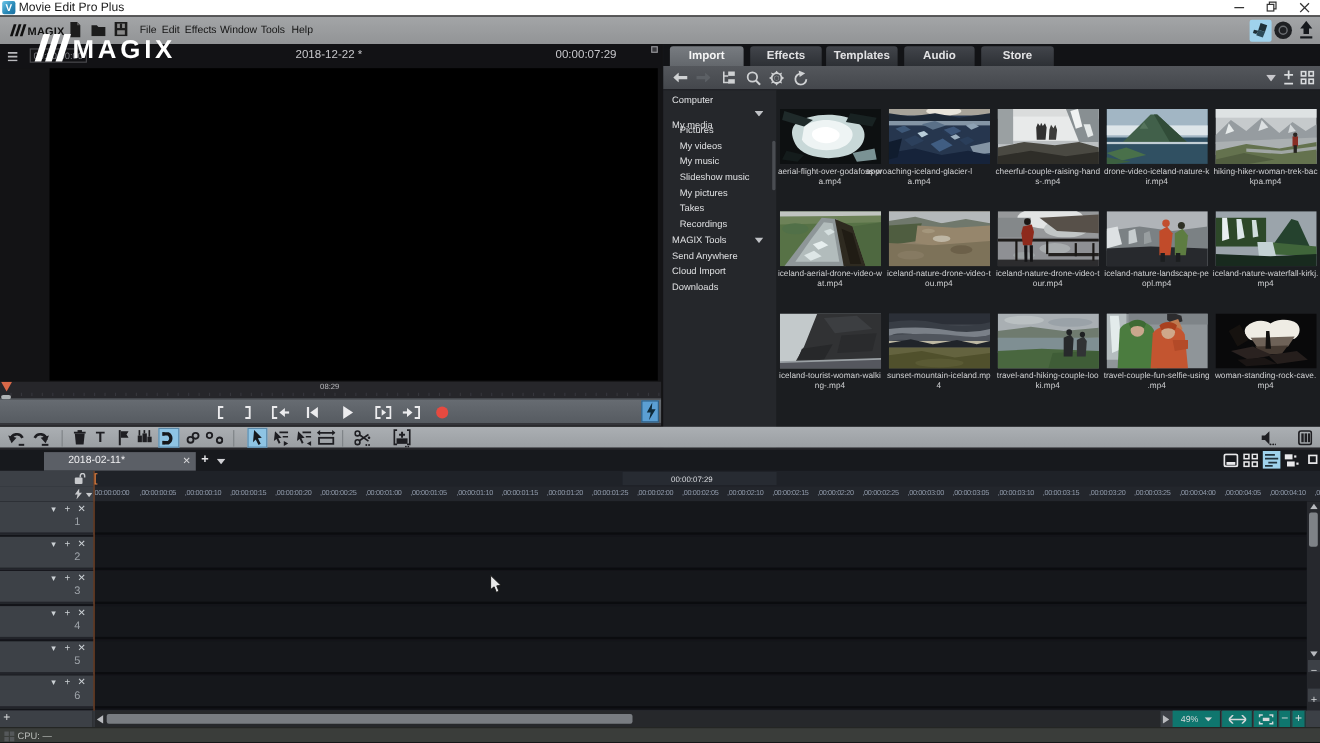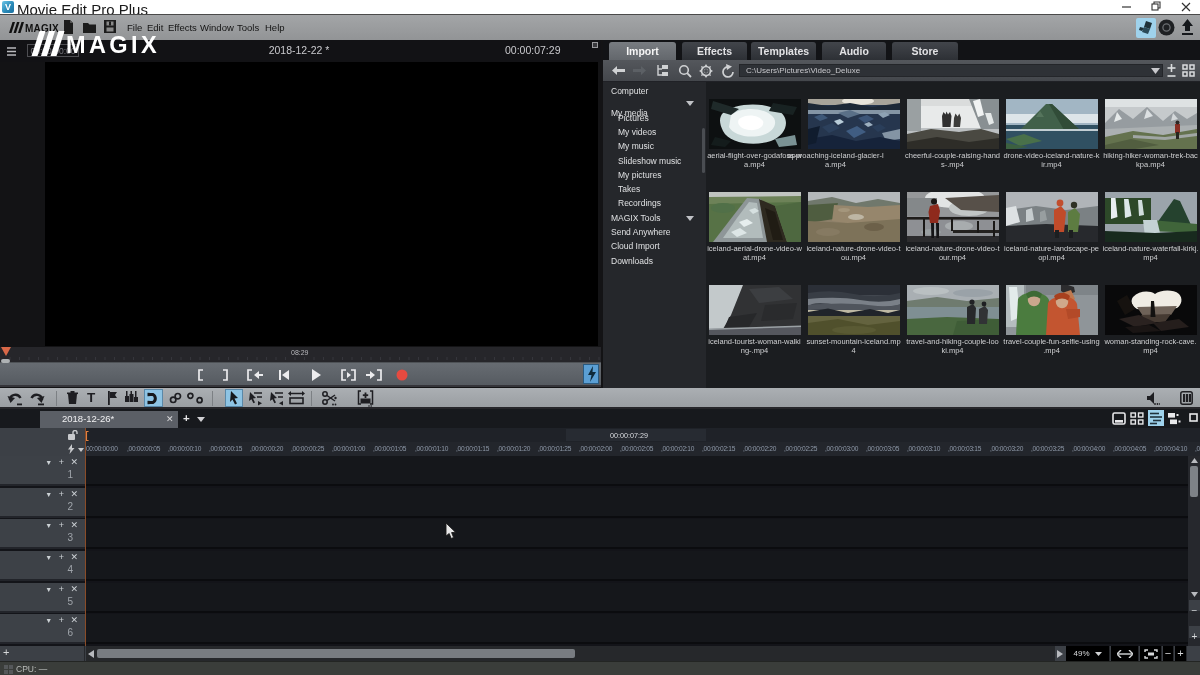--- a/index.html
+++ b/index.html
@@ -1,21 +1,21 @@
 <!DOCTYPE html>
 <html><head>
 <meta charset="utf-8">
 <style>
 html,body{margin:0;padding:0;width:1200px;height:675px;overflow:hidden;background:#000;}
 *{box-sizing:border-box;font-family:"Liberation Sans",sans-serif;}
 .abs{position:absolute;}
 #app{position:relative;width:1200px;height:675px;background:#1b1b1f;}
 
 #titlebar{left:0;top:0;width:1200px;height:14px;background:#ffffff;}
-#titlebar .txt{left:17px;top:1px;font-size:15px;color:#1a1a1a;}
+#titlebar .txt{left:17px;top:1px;font-size:11px;color:#1a1a1a;}
 #vicon{left:2px;top:1px;width:12px;height:12px;background:linear-gradient(135deg,#6ec6e8 0%,#2a8ab8 55%,#1b6fa0 100%);border-radius:2px;color:#fff;font-size:9px;font-weight:bold;text-align:center;line-height:12px;}
 
 #menubar{left:0;top:14px;width:1200px;height:26px;background:linear-gradient(#a3a5a7,#929496);border-top:1px solid #4a4a4a;}
 #menubar .mi{top:7px;font-size:9.5px;color:#141414;}
 
 #pvpanel{left:0;top:40px;width:603px;height:348px;background:#131315;}
 #pvhead{left:0;top:0;width:601px;height:22px;background:#121215;}
 #pvhead .tc{left:27px;top:4px;width:52px;height:13px;border:1px solid #4e4e52;color:#7a7a80;font-size:8.5px;text-align:center;line-height:12px;}
 #pvhead .date{left:244px;top:4px;width:110px;text-align:center;font-size:10.5px;color:#c9c9cd;}
 #pvhead .rtc{left:505px;top:4px;width:70px;text-align:left;font-size:10.5px;color:#c9c9cd;}
@@ -50,21 +50,21 @@
 .hcol{left:0;top:0;width:85px;height:14px;background:#3c4046;}
 #tracks{left:0;top:456px;width:1200px;height:190px;background:#131419;}
 .trkhead{left:0;width:85px;height:30px;background:#3d4147;border-bottom:2px solid #22242a;}
 .trkctl{position:absolute;right:5px;top:1px;color:#ccd1d5;font-size:9px;letter-spacing:2px;}
 .trknum{position:absolute;right:12px;top:13px;color:#9fa4aa;font-size:10px;}
 #vscroll{left:1188px;top:456px;width:12px;height:190px;background:#26282d;}
 #scrollrow{left:0;top:646px;width:1200px;height:15px;background:#3c4046;}
 #statusbar{left:0;top:661px;width:1200px;height:14px;background:#3a3d3a;border-top:1px solid #232523;}
 #statusbar .cpu{left:16px;top:2px;font-size:8.5px;color:#b9bcb9;}
 .rlab{top:3px;font-size:6.6px;letter-spacing:-0.3px;color:#8e98a8;white-space:nowrap;}
-.sbtn{top:0;height:15px;background:#000000;border-right:1px solid #26282c;display:flex;align-items:center;justify-content:center;}
+.sbtn{top:0;height:15px;background:#0f766e;border-right:1px solid #26282c;display:flex;align-items:center;justify-content:center;}
 </style>
 </head>
 <body>
 <div id="app">
 
   <div class="abs" id="titlebar">
     <div class="abs" id="vicon">V</div>
     <div class="abs txt">Movie Edit Pro Plus</div>
     <svg class="abs" style="left:1122px;top:0;" width="10" height="13" viewBox="0 0 10 13">
         <line x1="0" y1="7" x2="9" y2="7" stroke="#333" stroke-width="1.2"></line>
@@ -304,21 +304,20 @@
             <path d="M2 12 L2.8 9.8 L4.2 11.2 Z"></path>
             <path d="M12 12 L9.8 11.2 L11.2 9.8 Z"></path>
           </g>
           <circle cx="7" cy="7" r="4.5" fill="none" stroke="#cfd1d3" stroke-width="1.7"></circle>
           <circle cx="7" cy="7" r="2" fill="#4a4d52"></circle>
         </svg>
       <svg class="abs" style="left:119px;top:4px;" width="13" height="14" viewBox="0 0 13 14">
           <path d="M11 8 A5 5 0 1 1 6.5 3" fill="none" stroke="#cfd1d3" stroke-width="1.7"></path>
           <path d="M4 0 L10 2.5 L5 6 Z" fill="#cfd1d3"></path>
         </svg>
-      <div class="abs" id="mpath">C:\Users\Pictures\Video_Deluxe</div>
       <svg class="abs" style="left:548px;top:8px;" width="9" height="6" viewBox="0 0 9 6">
           <path d="M0 0 H9 L4.5 6 Z" fill="#c8c8cc"></path>
         </svg>
       <svg class="abs" style="left:563px;top:3px;" width="11" height="16" viewBox="0 0 11 16">
           <g stroke="#dadcde" stroke-width="1.6" fill="none">
             <line x1="5.5" y1="1" x2="5.5" y2="9"></line>
             <line x1="1.5" y1="5" x2="9.5" y2="5"></line>
             <line x1="1.5" y1="13" x2="9.5" y2="13"></line>
           </g>
         </svg>
@@ -677,21 +676,21 @@
       <svg class="abs" style="left:1180px;top:3px;" width="13" height="14" viewBox="0 0 13 14">
         <rect x="0.8" y="0.8" width="11.4" height="12.4" rx="2" fill="none" stroke="#1e1e22" stroke-width="1.5"></rect>
         <g fill="#1e1e22">
           <rect x="3" y="3" width="2.2" height="8"></rect>
           <rect x="6" y="3" width="2.2" height="8"></rect>
           <rect x="9" y="3" width="2" height="8"></rect>
         </g>
       </svg>
   </div>
   <div class="abs" id="tltabrow">
-    <div class="abs" id="tltab">2018-12-26*</div>
+    <div class="abs" id="tltab">2018-02-11*</div>
     <div class="abs" style="left:166px;top:5px;color:#d8d8da;font-size:9px;">✕</div>
     <div class="abs" style="left:183px;top:3px;color:#e4e4e6;font-size:11.5px;font-weight:bold;">+</div>
     <svg class="abs" style="left:197px;top:8px;" width="8" height="5" viewBox="0 0 8 5">
         <path d="M0 0 H8 L4 5 Z" fill="#d0d0d4"></path>
       </svg>
     <svg class="abs" style="left:1112px;top:3px;" width="14" height="13" viewBox="0 0 14 13">
         <rect x="1" y="1" width="12" height="11" rx="1.5" fill="none" stroke="#e8e8ea" stroke-width="1.6"></rect>
         <rect x="3" y="8" width="8" height="2.6" fill="#e8e8ea"></rect>
       </svg>
     <svg class="abs" style="left:1130px;top:3px;" width="14" height="13" viewBox="0 0 14 13">

